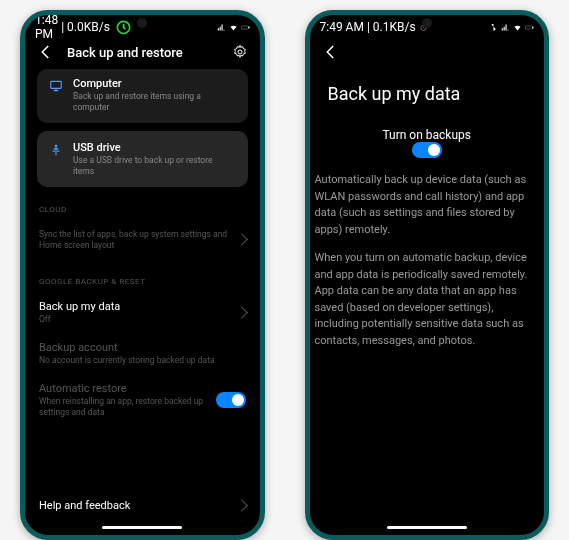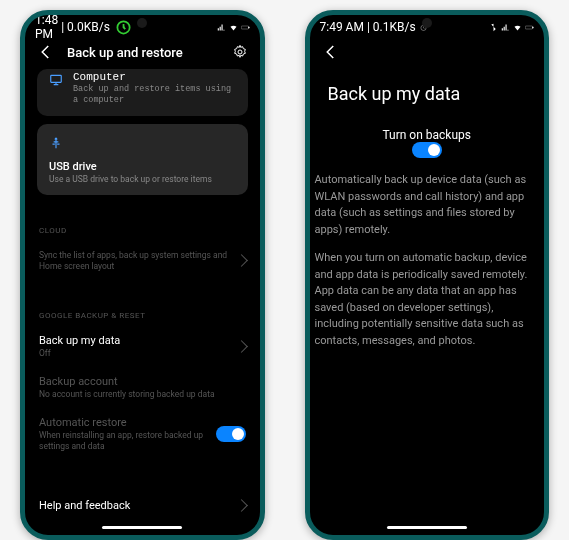--- a/index.html
+++ b/index.html
@@ -60,31 +60,31 @@
   .content { flex: 1; overflow-y: auto; padding: 0 12px; }
   .card {
     background: #1c1c1c;
     border-radius: 10px;
     padding: 10px 12px;
     margin-bottom: 8px;
     display: flex;
     gap: 10px;
     align-items: flex-start;
   }
-  .card.selected { background: #272727; flex-direction: column; }
+  .card.selected { background: #272727; }
   .card-icon { width: 14px; height: 14px; margin-top: 2px; flex-shrink: 0; }
   .card-body { flex: 1; }
   .card-title { font-size: 11px; font-weight: 500; color: #fff; }
   .card-sub { font-size: 8.5px; color: #888; margin-top: 1px; line-height: 1.3; }
   .section-label {
     font-size: 8px;
     color: #555;
     letter-spacing: 0.5px;
     text-transform: uppercase;
-    margin: 31px 2px 6px;
+    margin: 18px 2px 6px;
   }
   .row {
     padding: 8px 2px;
     display: flex;
     align-items: center;
     gap: 8px;
   }
   .row-body { flex: 1; }
   .row-title { font-size: 11px; color: #fff; }
   .row-title.dim { color: #555; }
@@ -174,21 +174,21 @@
         <path d="M15 4l-8 8 8 8"></path>
       </svg>
     <div class="header-title">Back up and restore</div>
     <svg class="settings-icon" viewBox="0 0 24 24" fill="none" stroke="#fff" stroke-width="1.5">
         <circle cx="12" cy="12" r="3"></circle>
         <path d="M12 2l1 3 3-1 1 3 3 1-1 3 1 3-3 1-1 3-3-1-1 3-1-3-3 1-1-3-3-1 1-3-1-3 3-1 1-3 3 1z"></path>
       </svg>
   </div>
 
   <div class="content">
-    <div class="card" style="padding-top:2px;font-family:Liberation Mono, monospace;">
+    <div class="card" style="padding-top:8px;">
       <svg class="card-icon" viewBox="0 0 24 24" fill="none" stroke="#4a9eff" stroke-width="2">
           <rect x="3" y="4" width="18" height="12" rx="1"></rect>
           <path d="M8 20h8M12 16v4"></path>
         </svg>
       <div class="card-body">
         <div class="card-title">Computer</div>
         <div class="card-sub">Back up and restore items using a computer</div>
       </div>
     </div>
 

